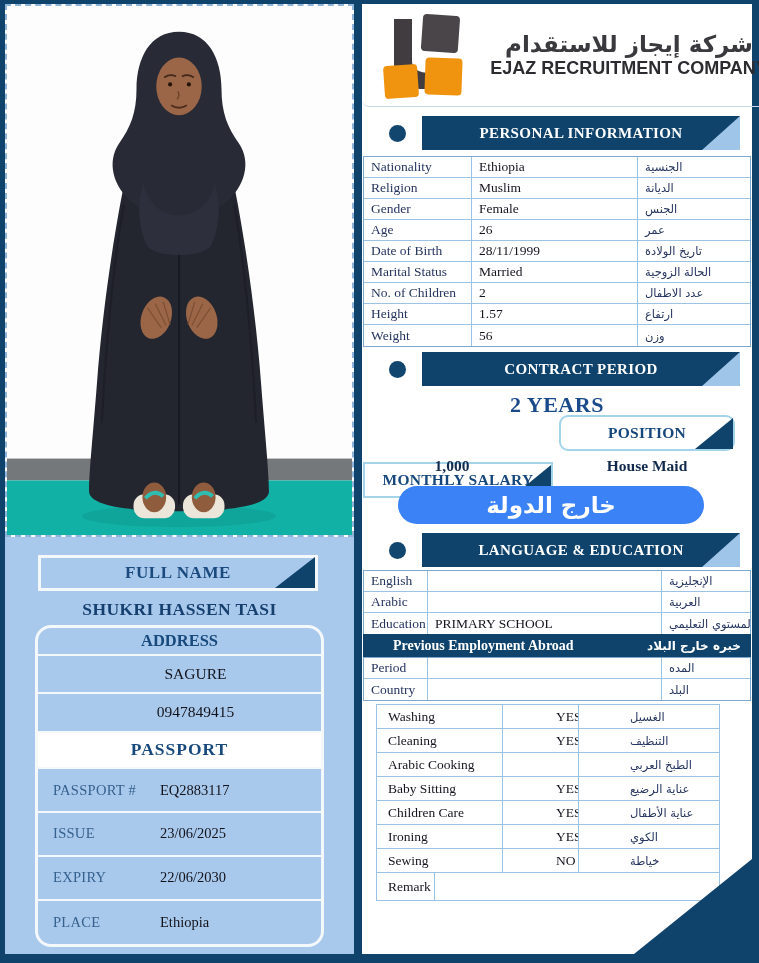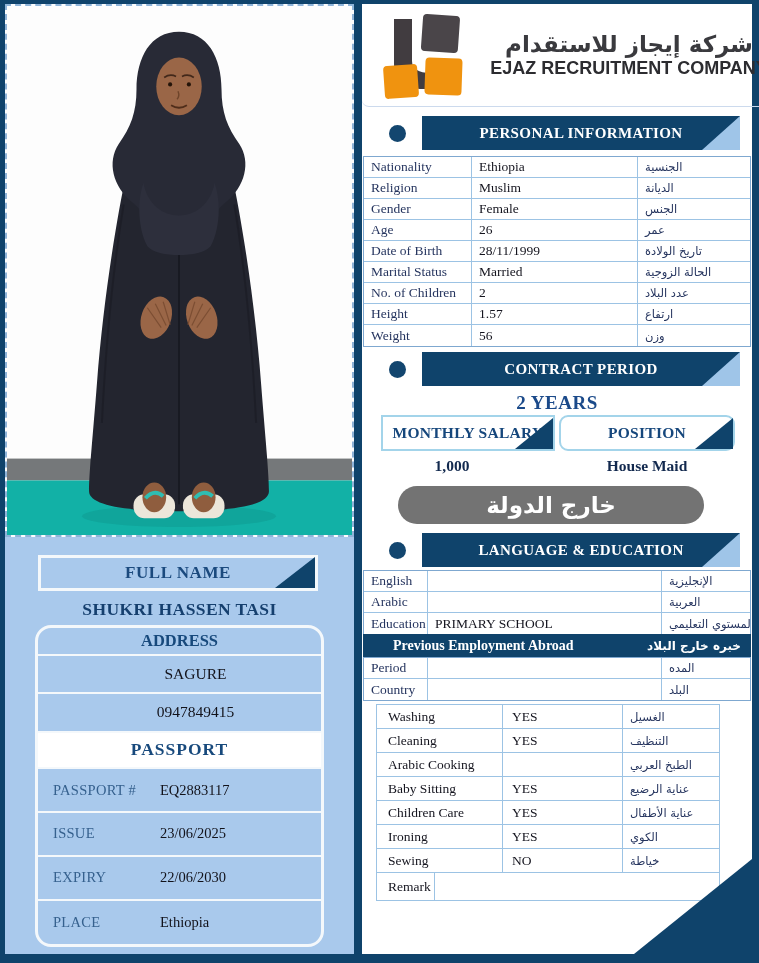--- a/index.html
+++ b/index.html
@@ -54,43 +54,43 @@
   .trow:last-child { border-bottom:none;text-align:center; }
   .tc { display:flex; align-items:center; padding:0 7px; border-right:1px solid #9cc3e4; font-size:13.5px; overflow:hidden; white-space:nowrap; }
   .c1 { width:108px; color:#26355f; }
   .c2 { flex:1; color:#14141e; }
   .c3 { width:112px; justify-content:flex-end; border-right:none; color:#26355f;
         font-family:"DejaVu Sans", sans-serif; font-size:11.5px; direction:rtl; }
   .lang .c1 { width:64px; }
   .lang .c3 { width:88px; }
 
   .years { position:absolute; left:0; top:388px; width:390px; text-align:center;
-           font-weight:bold; font-size:19px; color:#1b4a8a; letter-spacing:.5px; }
+           font-weight:bold; font-size:22px; color:#1b4a8a; letter-spacing:.5px; }
   .vbox { position:absolute; top:411px; height:36px; border:2px solid #a3d4ea; background:#fff;
           display:flex; align-items:center; justify-content:center; font-weight:bold; font-size:15.5px; color:#16477c; letter-spacing:.3px; }
   .vbox::after { content:""; position:absolute; right:0; bottom:0; width:0; height:0;
           border-bottom:31px solid #0f436b; border-left:38px solid transparent; }
-  .vbox.salary { left:19px; width:174px; }
+  .vbox.salary { left:1px; width:190px;margin-top:47px; }
   .vbox.position { left:197px; width:176px;border-radius:9px; }
   .vval { position:absolute; top:453px; text-align:center; font-weight:bold; font-size:15.5px; color:#12294e; }
   .vval.salary { left:3px; width:174px; }
   .vval.position { left:197px; width:176px; }
 
-  .pill { position:absolute; left:36px; top:482px; width:306px; height:38px; background:#737373; border-radius:19px;
+  .pill { position:absolute; left:36px; top:482px; width:306px; height:38px; background:#3b82f6; border-radius:19px;
           color:#fff; display:flex; align-items:center; justify-content:center;
           font-family:"DejaVu Sans", sans-serif; font-weight:bold; font-size:23px; direction:rtl; }
 
   .prev-band { position:absolute; left:1px; top:630px; width:388px; height:23px; background:#0f436b;
                display:flex; align-items:center;gap:19px; }
   .prev-en { width:62%; text-align:center; color:#fff; font-weight:bold; font-size:14px; }
   .prev-ar { flex:1; text-align:right; padding-right:10px; color:#fff; font-weight:bold;
              font-family:"DejaVu Sans", sans-serif; font-size:12px; direction:rtl; }
 
   .skills { position:absolute; left:14px; top:700px; width:344px; border:1px solid #9cc3e4; background:#fff; }
-  .skills .trow { height:24px; }
+  .skills .trow { height:24px;gap:44px; }
   .skills .s1 { width:126px; padding-left:11px; color:#14141e; }
   .skills .s2 { flex:1; padding-left:9px; color:#14141e; }
   .skills .s3 { width:96px; justify-content:flex-end; border-right:none; color:#26355f;
                 font-family:"DejaVu Sans", sans-serif; font-size:11.5px; direction:rtl; }
   .skills .remark { height:27px; }
   .skills .r1 { width:58px; padding-left:11px; color:#14141e; }
   .skills .r2 { flex:1; border-right:none; }
 
   .corner-triangle { position:absolute; right:0; bottom:0; width:0; height:0;
                      border-bottom:95px solid #0f436b; border-left:118px solid transparent; }
@@ -218,21 +218,21 @@
           <div class="tc c3">تاريخ الولادة</div>
         </div>
       <div class="trow">
           <div class="tc c1">Marital Status</div>
           <div class="tc c2">Married</div>
           <div class="tc c3">الحالة الزوجية</div>
         </div>
       <div class="trow">
           <div class="tc c1">No. of Children</div>
           <div class="tc c2">2</div>
-          <div class="tc c3">عدد البلاد</div>
+          <div class="tc c3">عدد الاطفال</div>
         </div>
       <div class="trow">
           <div class="tc c1">Height</div>
           <div class="tc c2">1.57</div>
           <div class="tc c3">ارتفاع</div>
         </div>
       <div class="trow">
           <div class="tc c1">Weight</div>
           <div class="tc c2">56</div>
           <div class="tc c3">وزن</div>

